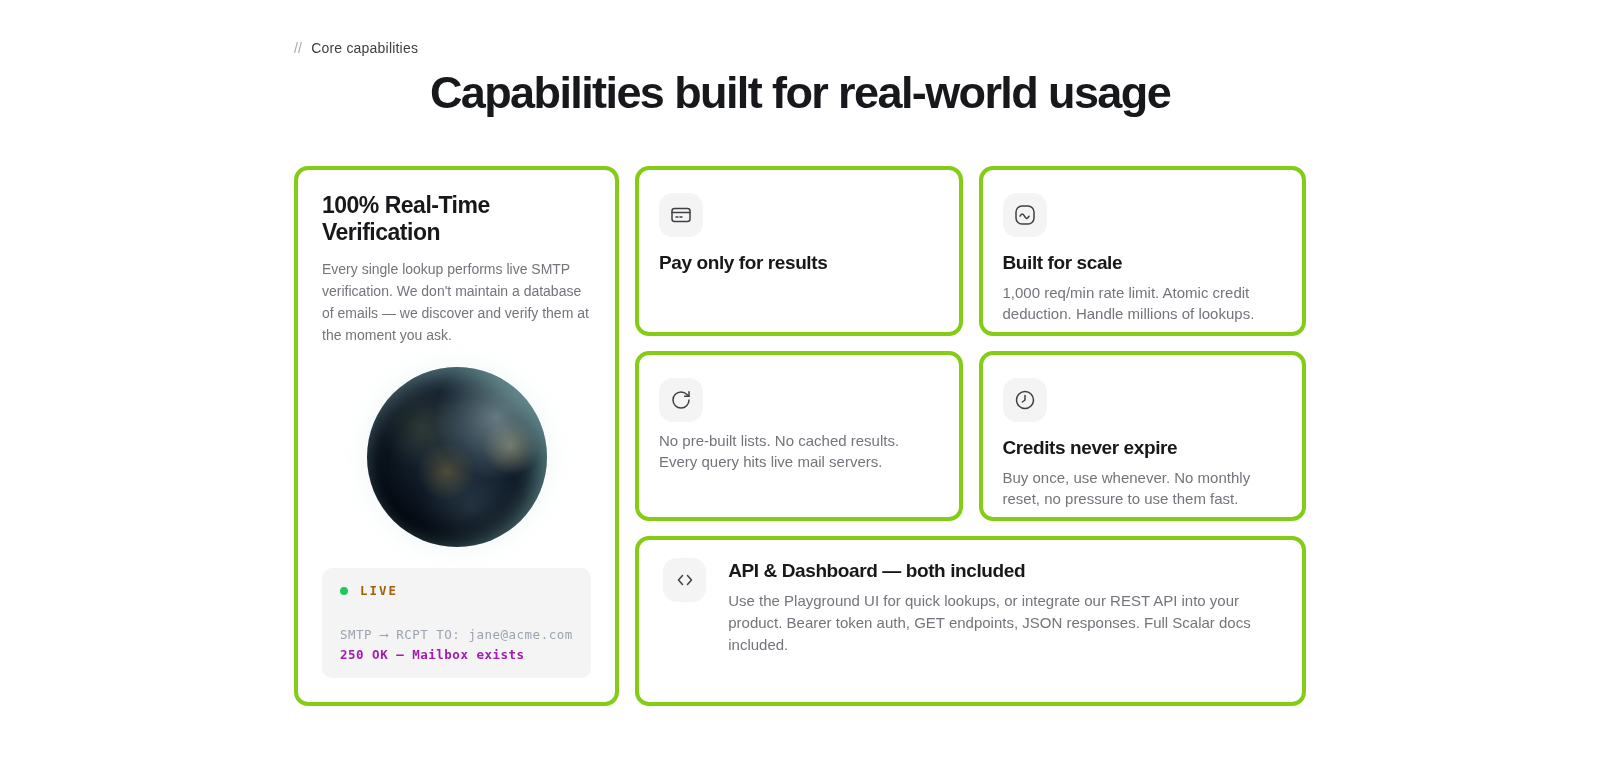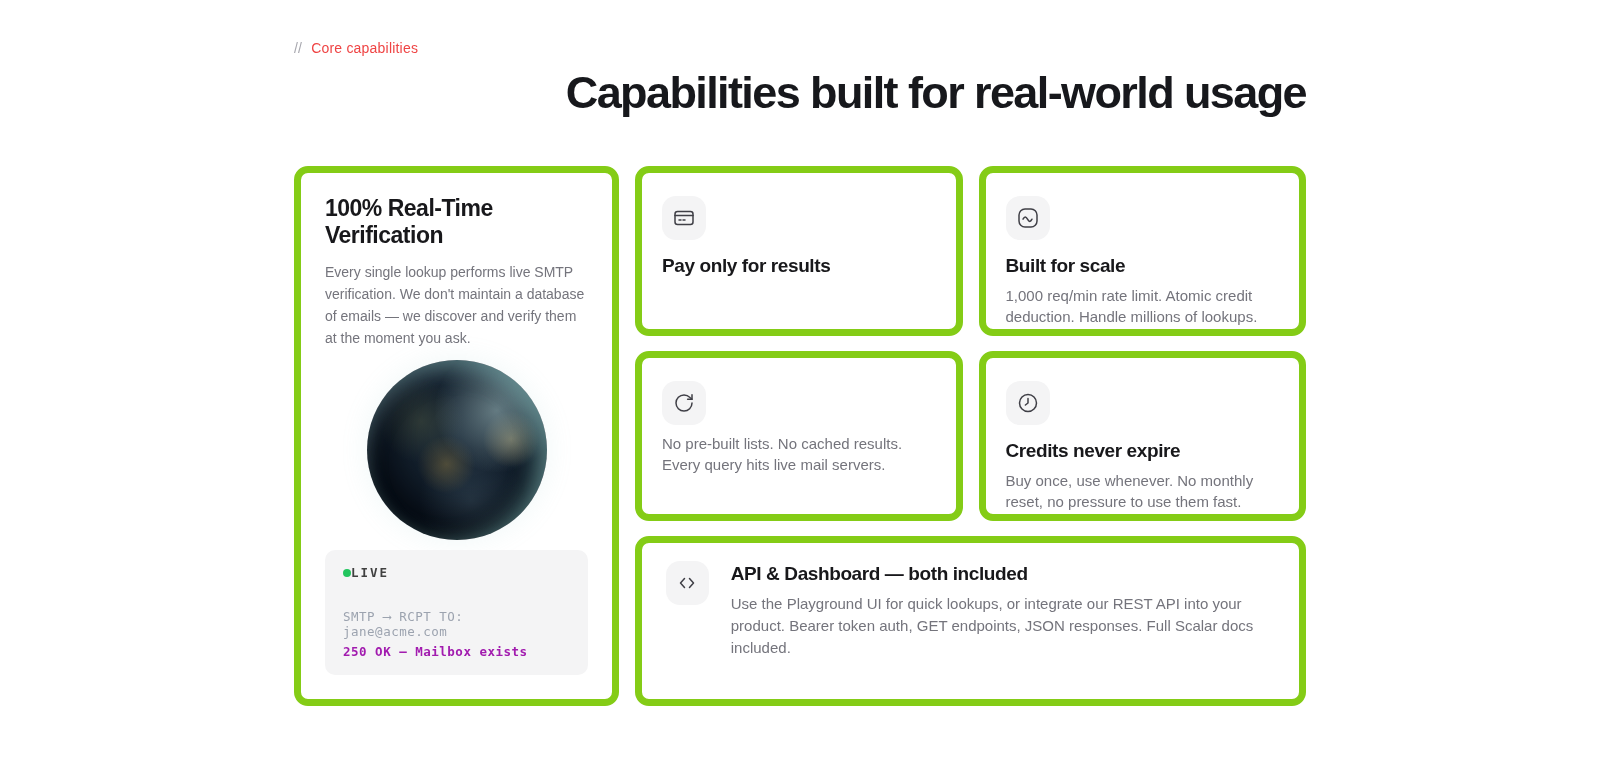--- a/index.html
+++ b/index.html
@@ -13,42 +13,42 @@
     width: 1012px;
     margin: 0 auto;
     padding-top: 40px;
   }
   
   .breadcrumb {
     display: flex; align-items: baseline; gap: 9px;
     font-size: 14px; letter-spacing: .2px;
   }
   .breadcrumb .slashes { color: #a7a7ae; }
-  .breadcrumb .label { color: #ef4444; }
+  .breadcrumb .label { color: #404040; }
   
   .heading {
     margin-top: 13px;
-    text-align: right;
+    text-align: center;
     font-size: 45px;
     font-weight: 700;
     letter-spacing: -1.6px;
     color: #17181c;
     line-height: 1.05;
   }
   
   .cards-grid {
     display: grid;
     grid-template-columns: 325px 1fr 1fr;
     grid-template-rows: 170px 170px 170px;
     gap: 15px 16px;
     margin-top: 50px;
   }
   .card {
     background: #ffffff;
-    border: 7px solid #84cc16;
+    border: 4px solid #84cc16;
     border-radius: 14px;
   }
   
   .feature-card {
     grid-column: 1; grid-row: 1 / 4;
     padding: 22px 24px 24px 24px;
     display: flex; flex-direction: column;
   }
   .feature-title {
     font-size: 23px; font-weight: 700;
@@ -81,23 +81,23 @@
   }
   
   .terminal {
     background: #f4f4f5;
     border-radius: 10px;
     padding: 15px 18px 16px 18px;
     font-family: "DejaVu Sans Mono", monospace;
     font-size: 12.5px;
   }
   .terminal-status {
-    display: flex; align-items: center; gap: 0;
+    display: flex; align-items: center; gap: 12px;
     font-weight: 700; letter-spacing: 2px;
-    color: #404040;
+    color: #a16207;
   }
   .live-dot {
     width: 8px; height: 8px; border-radius: 50%;
     background: #22c55e;
     display: inline-block;
   }
   .terminal-request { margin-top: 29px; color: #9ca3af; letter-spacing: .5px; }
   .terminal-response { margin-top: 5px; color: #a21caf; font-weight: 700; letter-spacing: .5px; }
   
   .small-card { padding: 23px 20px; }

